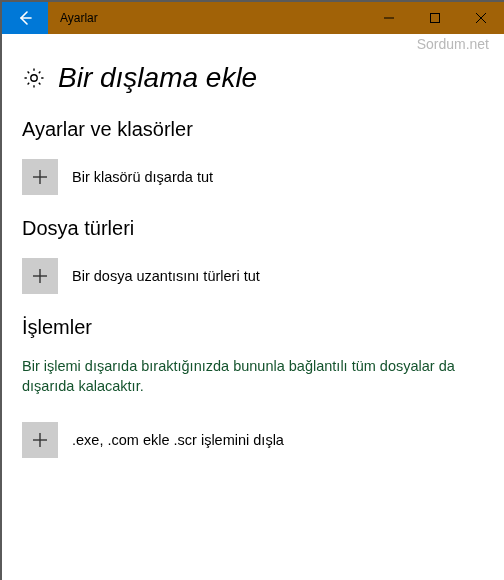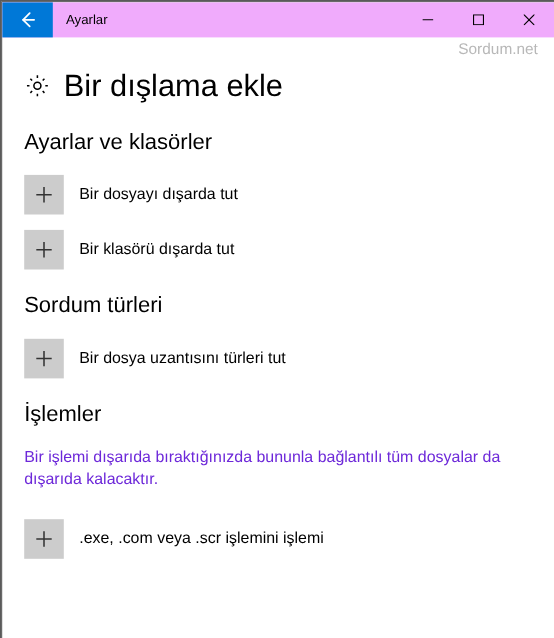--- a/index.html
+++ b/index.html
@@ -9,21 +9,21 @@
     font-family: "Segoe UI", Tahoma, sans-serif;
     background: #fff;
     color: #000;
     overflow: hidden;
     border: 1px solid #5a5a5a;
   }
   .titlebar {
     height: 32px;
     display: flex;
     align-items: stretch;
-    background: #f0abfc;
+    background: #a16207;
   }
   .back-btn {
     width: 46px;
     background: #0078d7;
     display: flex;
     align-items: center;
     justify-content: center;
   }
   .back-btn svg { display:block; }
   .title-text {
@@ -53,20 +53,21 @@
     font-size: 14px;
   }
   .content {
     padding: 0 20px;
   }
   .page-heading {
     display: flex;
     align-items: center;
     margin-top: 28px;
     margin-bottom: 24px;
+    font-style: italic;
   }
   .gear-icon {
     margin-right: 12px;
   }
   .gear-icon svg { display:block; }
   .page-heading h1 {
     font-size: 28px;
     font-weight: 300;
     margin: 0;
     color: #000;
@@ -94,21 +95,21 @@
     justify-content: center;
     margin-right: 14px;
   }
   .add-btn svg { display:block; }
   .add-label {
     font-size: 14.5px;
     color: #000;
   }
   .section-desc {
     font-size: 14.5px;
-    color: #6d28d9;
+    color: #14532d;
     margin: 0 0 26px 0;
     line-height: 1.35;
   }
 </style>
 </head>
 <body>
 
 <div class="titlebar">
   <div class="back-btn">
     <svg width="18" height="18" viewBox="0 0 18 18">
@@ -149,43 +150,34 @@
           <path d="M12 2.5v2.3M12 19.2v2.3M21.5 12h-2.3M4.8 12H2.5M18.4 5.6l-1.6 1.6M7.2 16.8l-1.6 1.6M18.4 18.4l-1.6-1.6M7.2 7.2 5.6 5.6"></path>
         </g>
       </svg>
     </span>
     <h1>Bir dışlama ekle</h1>
   </div>
 
   <div class="section">
     <h2 class="section-title">Ayarlar ve klasörler</h2>
 
-    <div class="add-row">
-      <div class="add-btn">
-        <svg width="16" height="16" viewBox="0 0 16 16">
-          <line x1="8" y1="1" x2="8" y2="15" stroke="#333" stroke-width="1.4"></line>
-          <line x1="1" y1="8" x2="15" y2="8" stroke="#333" stroke-width="1.4"></line>
-        </svg>
-      </div>
-      <span class="add-label">Bir dosyayı dışarda tut</span>
-    </div>
 
     <div class="add-row">
       <div class="add-btn">
         <svg width="16" height="16" viewBox="0 0 16 16">
           <line x1="8" y1="1" x2="8" y2="15" stroke="#333" stroke-width="1.4"></line>
           <line x1="1" y1="8" x2="15" y2="8" stroke="#333" stroke-width="1.4"></line>
         </svg>
       </div>
       <span class="add-label">Bir klasörü dışarda tut</span>
     </div>
   </div>
 
   <div class="section">
-    <h2 class="section-title">Sordum türleri</h2>
+    <h2 class="section-title">Dosya türleri</h2>
 
     <div class="add-row">
       <div class="add-btn">
         <svg width="16" height="16" viewBox="0 0 16 16">
           <line x1="8" y1="1" x2="8" y2="15" stroke="#333" stroke-width="1.4"></line>
           <line x1="1" y1="8" x2="15" y2="8" stroke="#333" stroke-width="1.4"></line>
         </svg>
       </div>
       <span class="add-label">Bir dosya uzantısını türleri tut</span>
     </div>
@@ -195,17 +187,17 @@
     <h2 class="section-title">İşlemler</h2>
     <p class="section-desc">Bir işlemi dışarıda bıraktığınızda bununla bağlantılı tüm dosyalar da dışarıda kalacaktır.</p>
 
     <div class="add-row">
       <div class="add-btn">
         <svg width="16" height="16" viewBox="0 0 16 16">
           <line x1="8" y1="1" x2="8" y2="15" stroke="#333" stroke-width="1.4"></line>
           <line x1="1" y1="8" x2="15" y2="8" stroke="#333" stroke-width="1.4"></line>
         </svg>
       </div>
-      <span class="add-label">.exe, .com veya .scr işlemini işlemi</span>
+      <span class="add-label">.exe, .com ekle .scr işlemini dışla</span>
     </div>
   </div>
 
 </div>
 
 </body></html>

